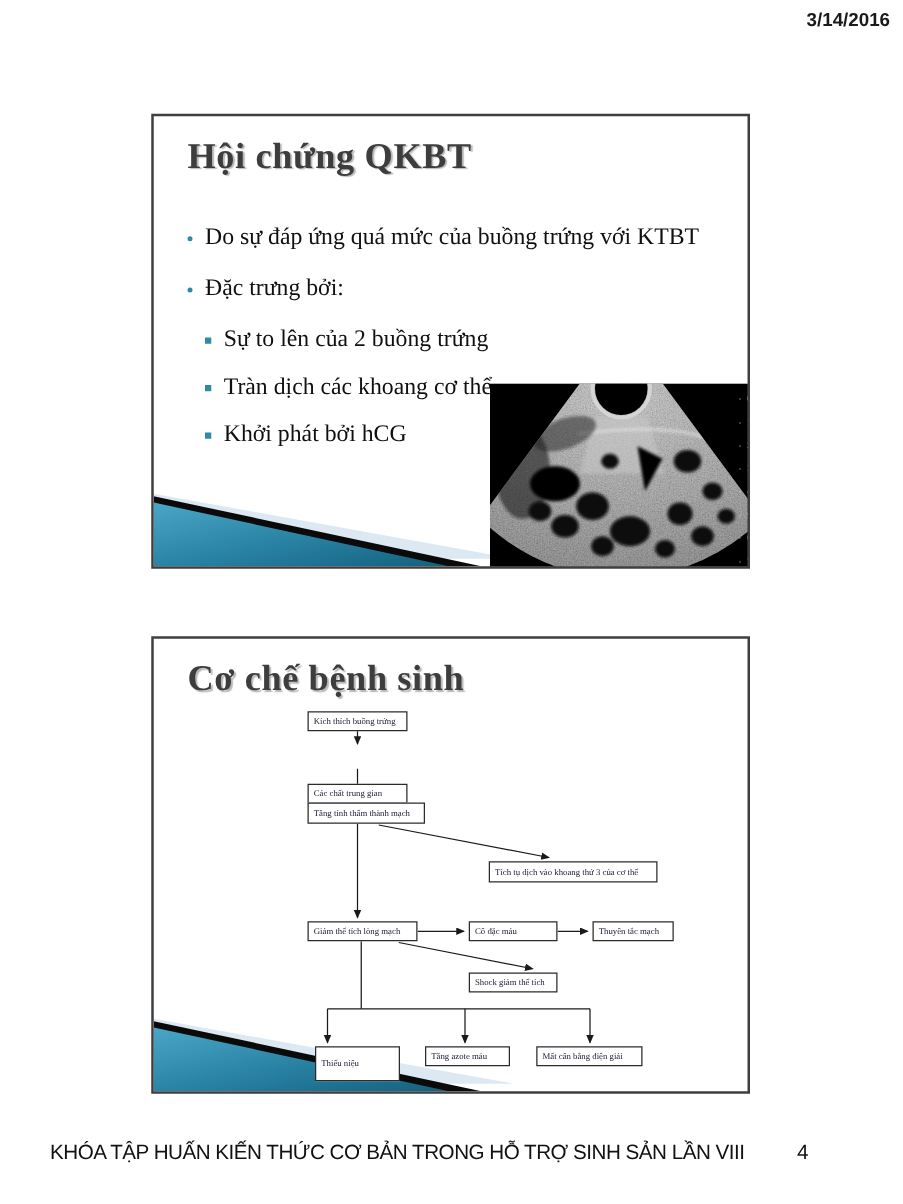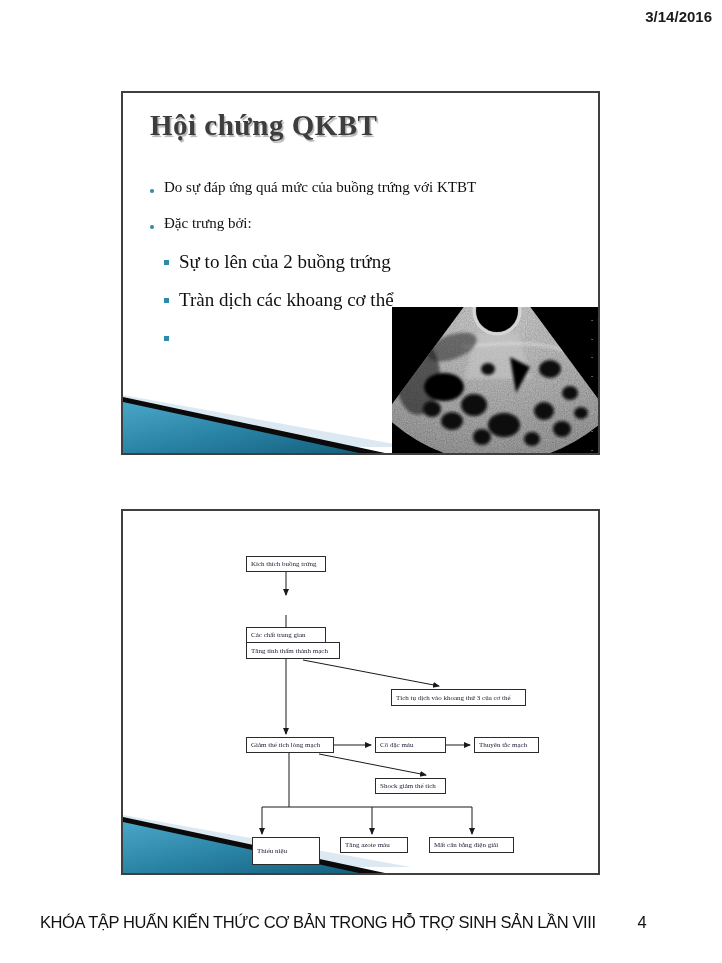--- a/index.html
+++ b/index.html
@@ -14,41 +14,41 @@
 
   .slide { position:absolute; left:121px; width:479px; background:#fff; border:2px solid #3f3f3f; overflow:hidden; }
   .slide1 { top:91px; height:364px;text-decoration:underline; }
   .slide2 { top:509px; height:366px; }
 
   .slide-title { position:absolute; left:27px; top:16px; font-family:"Liberation Serif", serif; font-weight:bold; font-size:29px; color:#3d3d3d; text-shadow:1.5px 1.5px 1px #b5b5b5; letter-spacing:0.5px; }
 
   
   .bullets { position:absolute; left:27px; top:86px; width:430px; font-family:"Liberation Serif", serif; color:#101010; }
   .b-row { display:flex; align-items:flex-start; }
-  .b-l1 { font-size:15px; margin-bottom:19px; }
+  .b-l1 { font-size:19px; margin-bottom:19px; }
   .b-l2 { font-size:19px; margin-bottom:16px; margin-left:14px; }
   .b-dot { width:4px; height:4px; border-radius:50%; background:#2f8aa8; margin:10px 10px 0 0; flex:none; }
   .b-sq  { width:5px; height:5px; background:#2f8aa8; margin:9px 10px 0 0; flex:none; }
 
   
   .deco { position:absolute; left:0; bottom:0; width:300px; height:64px; }
 
   
   .us { position:absolute; left:269px; top:214px; width:210px; height:148px; background:#000; }
   .us svg { display:block; }
   .us-scale { position:absolute; top:4px; right:1px; display:flex; flex-direction:column; }
   .us-scale span { font-size:6px; line-height:18.5px; height:18.5px; color:#cfcfcf; font-family:"DejaVu Sans Mono", monospace; }
   .us-scale span::before { content:"- "; }
 
   
   .flow { position:absolute; left:0; top:0; width:479px; height:366px; }
   .flow svg.lines { position:absolute; left:0; top:0; }
   .fnode { position:absolute; background:#fff; border:1px solid #2b2b2b; font-family:"Liberation Serif", serif; font-size:7px; color:#1a1a33; display:flex; align-items:center; padding-left:4px; white-space:nowrap; overflow:hidden; }
   .fnode.th { border-width:1.5px; }
-  .n1  { left:123px; top:45px;  width:80px;  height:16px; }
+  .n1  { left:123px; top:58px;  width:80px;  height:16px; }
   .n2  { left:123px; top:88px;  width:80px;  height:16px;margin-top:28px; }
   .n3  { left:123px; top:131px; width:94px;  height:17px; }
   .n4  { left:252px; top:178px; width:135px; height:17px;margin-left:16px; }
   .n5  { left:123px; top:226px; width:88px;  height:16px;font-family:Liberation Serif, serif; }
   .n6  { left:252px; top:226px; width:71px;  height:16px; }
   .n7  { left:351px; top:226px; width:65px;  height:16px; }
   .n8  { left:252px; top:267px; width:71px;  height:16px; }
   .n9  { left:129px; top:326px; width:68px;  height:28px; }
   .n10 { left:217px; top:326px; width:68px;  height:16px; }
   .n11 { left:306px; top:326px; width:85px;  height:16px; }
@@ -75,20 +75,21 @@
       <div class="b-row b-l2">
         <span class="b-sq"></span>
         <span>Sự to lên của 2 buồng trứng</span>
       </div>
       <div class="b-row b-l2">
         <span class="b-sq"></span>
         <span>Tràn dịch các khoang cơ thể</span>
       </div>
       <div class="b-row b-l2">
         <span class="b-sq"></span>
+        <span>Khởi phát bởi hCG</span>
       </div>
     </div>
 
     <svg class="deco" viewBox="0 0 300 64">
       <defs>
         <linearGradient id="tealg1" x1="0" y1="0" x2="1" y2="1">
           <stop offset="0" stop-color="#4aa6c6"></stop>
           <stop offset="0.5" stop-color="#2a84a6"></stop>
           <stop offset="1" stop-color="#14607e"></stop>
         </linearGradient>
@@ -159,20 +160,21 @@
         <span>3</span>
         <span>4</span>
         <span>5</span>
         <span>6</span>
         <span>7</span>
       </div>
     </div>
   </div>
 
   <div class="slide slide2">
+    <div class="slide-title">Cơ chế bệnh sinh</div>
 
     <svg class="deco" viewBox="0 0 300 64">
       <defs>
         <linearGradient id="tealg2" x1="0" y1="0" x2="1" y2="1">
           <stop offset="0" stop-color="#4aa6c6"></stop>
           <stop offset="0.5" stop-color="#2a84a6"></stop>
           <stop offset="1" stop-color="#14607e"></stop>
         </linearGradient>
       </defs>
       <polygon points="0,6 288,58 0,58" fill="#dce9f2"></polygon>

